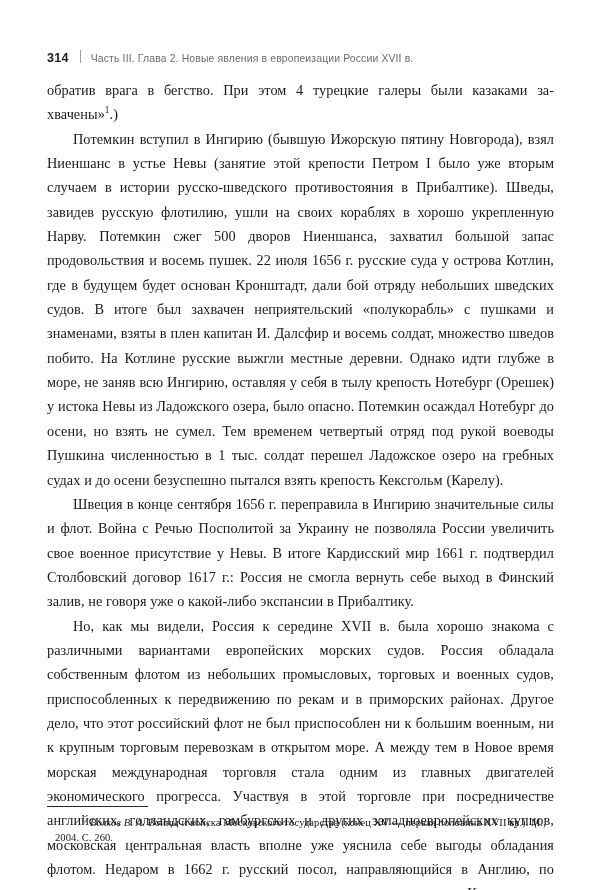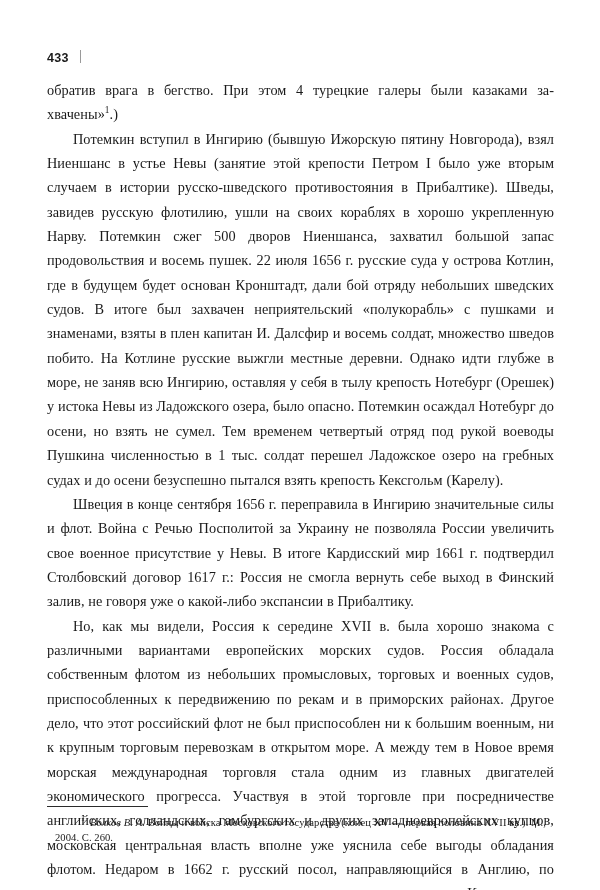--- a/index.html
+++ b/index.html
@@ -119,22 +119,23 @@
   .footnote .author {
     font-style: italic;
   }
 </style>
 </head>
 <body>
 
 <div class="page">
 
   <div class="running-head">
-    <span class="folio">433</span>
+    <span class="folio">314</span>
     <span class="head-rule"></span>
+    <span class="head-title">Часть III. Глава 2. Новые явления в европеизации России XVII в.</span>
   </div>
 
   <div class="body-col">
 
     <p class="para"><span>обратив врага в бегство. При этом 4 турецкие галеры были казаками за­хвачены»</span><sup class="fn-ref">1</sup><span>.)</span></p>
 
     <p class="para indent">Потемкин вступил в Ингирию (бывшую Ижорскую пятину Новгоро­да), взял Ниеншанс в устье Невы (занятие этой крепости Петром I было уже вторым случаем в истории русско-шведского противостояния в При­балтике). Шведы, завидев русскую флотилию, ушли на своих кораблях в хорошо укрепленную Нарву. Потемкин сжег 500 дворов Ниеншанса, за­хватил большой запас продовольствия и восемь пушек. 22 июля 1656 г. русские суда у острова Котлин, где в будущем будет основан Кронштадт, дали бой отряду небольших шведских судов. В итоге был захвачен неприя­тельский «полукорабль» с пушками и знаменами, взяты в плен капитан И. Далсфир и восемь солдат, множество шведов побито. На Котлине рус­ские выжгли местные деревни. Однако идти глубже в море, не заняв всю Ингирию, оставляя у себя в тылу крепость Нотебург (Орешек) у истока Невы из Ладожского озера, было опасно. Потемкин осаждал Нотебург до осени, но взять не сумел. Тем временем четвертый отряд под рукой воево­ды Пушкина численностью в 1 тыс. солдат перешел Ладожское озеро на гребных судах и до осени безуспешно пытался взять крепость Кексгольм (Карелу).</p>
 
     <p class="para indent">Швеция в конце сентября 1656 г. переправила в Ингирию значитель­ные силы и флот. Война с Речью Посполитой за Украину не позволяла России увеличить свое военное присутствие у Невы. В итоге Кардисский мир 1661 г. подтвердил Столбовский договор 1617 г.: Россия не смогла вер­нуть себе выход в Финский залив, не говоря уже о какой-либо экспансии в Прибалтику.</p>
 

